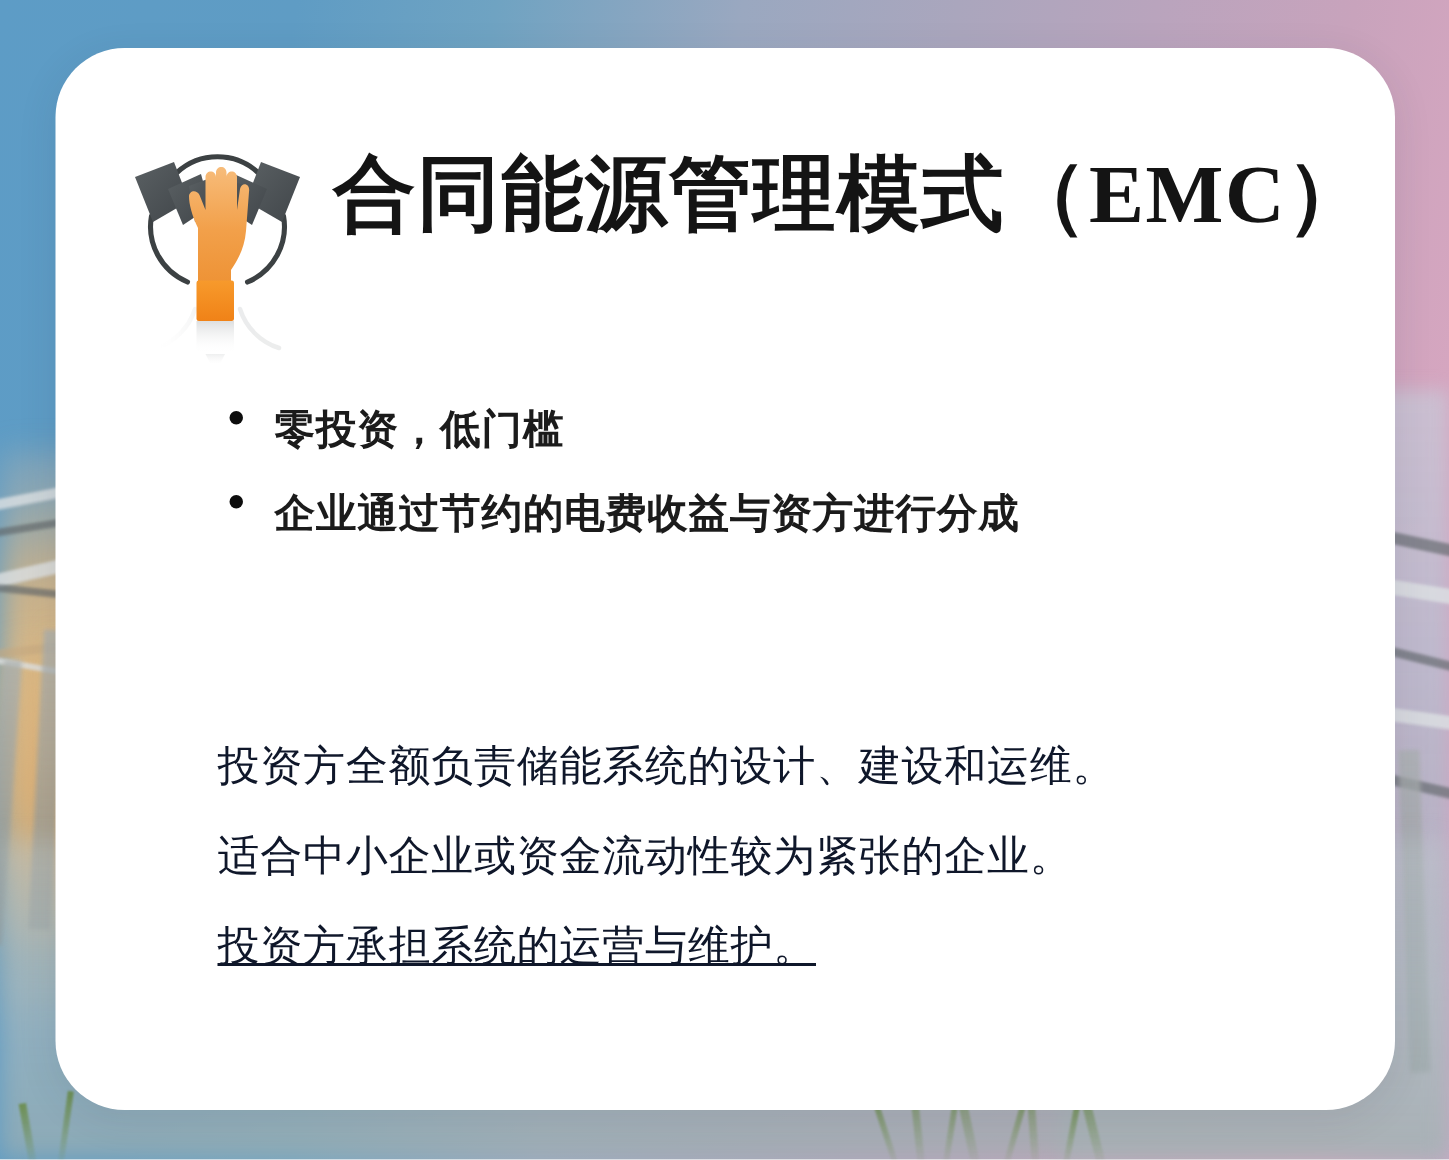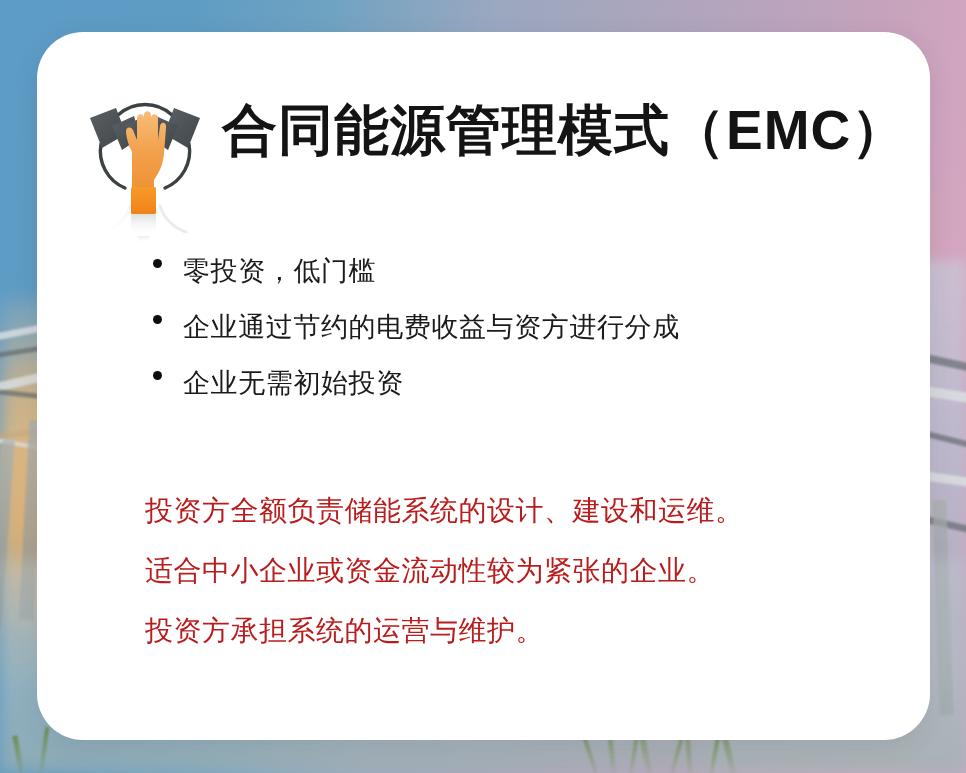--- a/index.html
+++ b/index.html
@@ -121,20 +121,21 @@
     box-shadow: 0 6px 26px rgba(40,52,66,0.10);
   }
 
   
   .header {
     position: absolute;
     left: 0;
     top: 44px;
     width: 100%;
     height: 170px;
+    font-family: Liberation Serif, serif;
   }
 
   .logo-icon {
     position: absolute;
     left: 45px;
     top: 6px;
     width: 126px;
     height: 160px;
   }
   .logo-icon svg { display: block; width: 126px; height: 160px; }
@@ -148,22 +149,23 @@
     color: #141414;
     letter-spacing: 1px;
     line-height: 1.1;
     white-space: nowrap;
   }
 
   
   .bullets {
     position: absolute;
     left: 108px;
-    top: 223px;
+    top: 238px;
     width: 740px;
+    font-weight: bold;
   }
   .bullet-row {
     position: relative;
     padding-left: 38px;
     margin-bottom: 22px;
     font-size: 27px;
     color: #1b1b1b;
     letter-spacing: 0.6px;
     line-height: 1.25;
   }
@@ -180,27 +182,27 @@
 
   
   .paras {
     position: absolute;
     left: 108px;
     top: 462px;
     width: 760px;
   }
   .para-line {
     font-size: 28px;
-    color: #b91c1c;
+    color: #0f172a;
     letter-spacing: 0.5px;
     line-height: 1.22;
     margin-bottom: 26px;
     white-space: nowrap;
   }
-  .para-line:last-child { margin-bottom: 0; }
+  .para-line:last-child { margin-bottom: 0; text-decoration: underline; }
 </style>
 </head>
 <body>
 
 <div id="stage">
 
   <div class="bg">
     <div class="bg-sky"></div>
     <div class="bg-warm"></div>
     <div class="bg-warm2"></div>
@@ -321,24 +323,20 @@
 
     <div class="bullets">
       <div class="bullet-row">
         <span class="bullet-dot"></span>
         <span>零投资，低门槛</span>
       </div>
       <div class="bullet-row">
         <span class="bullet-dot"></span>
         <span>企业通过节约的电费收益与资方进行分成</span>
       </div>
-      <div class="bullet-row">
-        <span class="bullet-dot"></span>
-        <span>企业无需初始投资</span>
-      </div>
     </div>
 
     <div class="paras">
       <div class="para-line">投资方全额负责储能系统的设计、建设和运维。</div>
       <div class="para-line">适合中小企业或资金流动性较为紧张的企业。</div>
       <div class="para-line">投资方承担系统的运营与维护。</div>
     </div>
 
   </div>
 </div>

